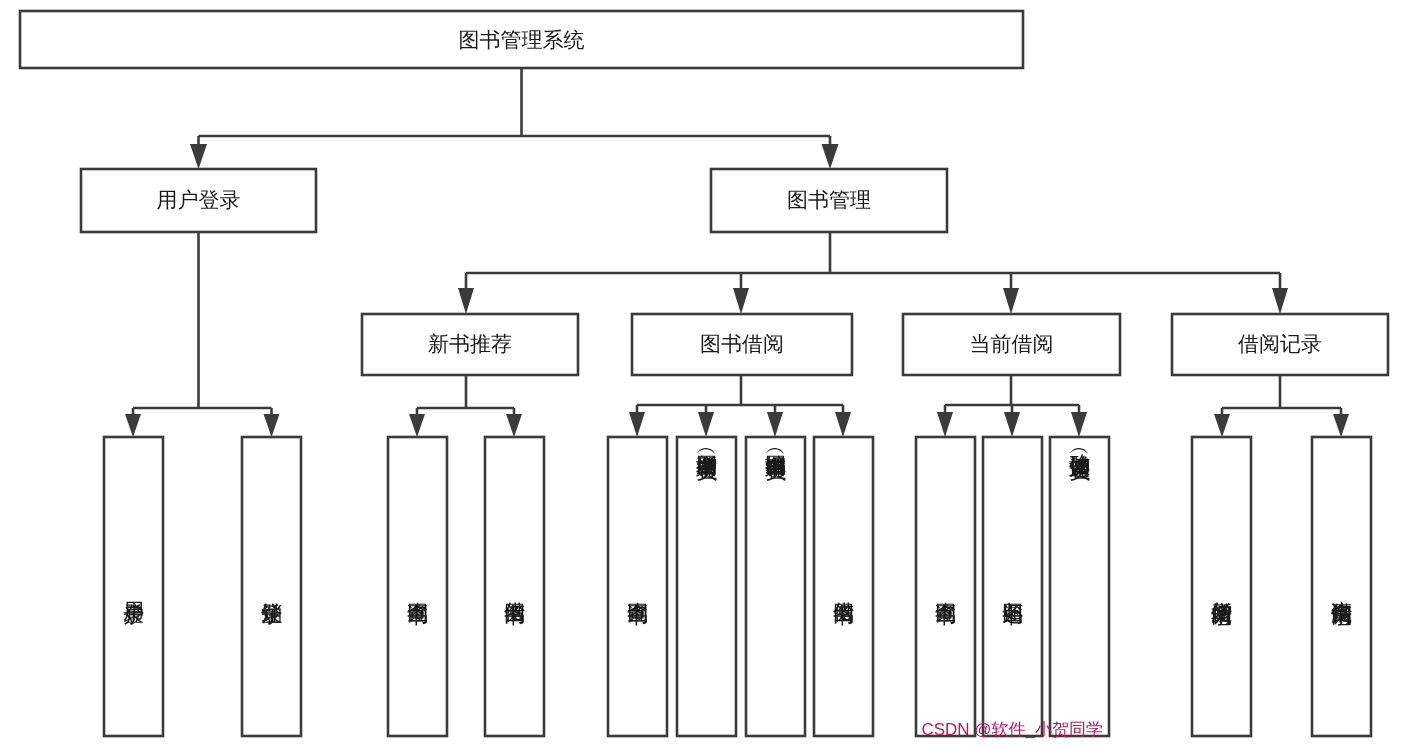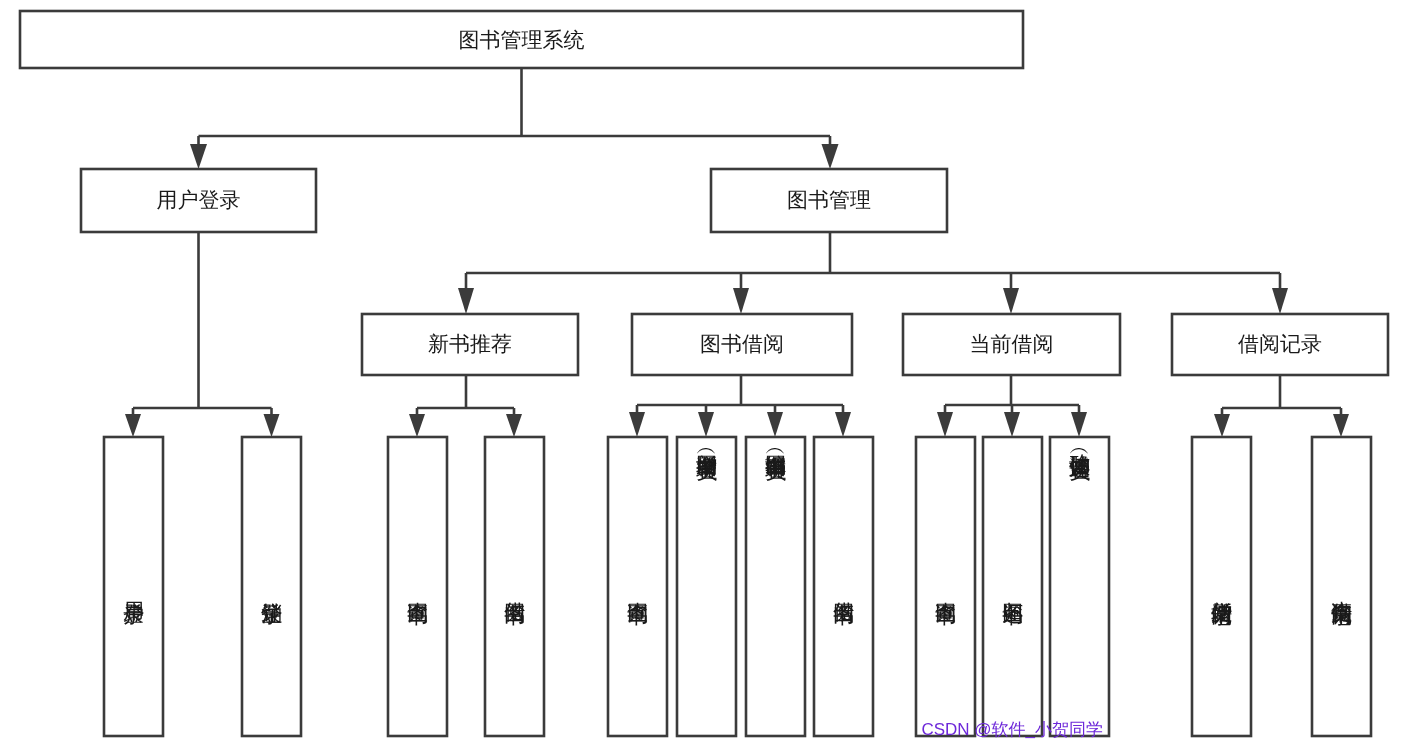--- a/index.html
+++ b/index.html
@@ -71,21 +71,21 @@
     color: #1a1a1a;
     letter-spacing: 1px;
     white-space: nowrap;
   }
   .watermark {
     position: absolute;
     right: 8px;
     bottom: 6px;
     font-family: "Liberation Sans", "DejaVu Sans", sans-serif;
     font-size: 17px;
-    color: #6d28d9;
+    color: #be185d;
     white-space: nowrap;
     pointer-events: none;
   }
 </style>
 </head>
 <body>
 
 <div id="diagram-root">
 
   <svg class="flowchart" viewBox="0 0 1405 747" xmlns="http://www.w3.org/2000/svg">

